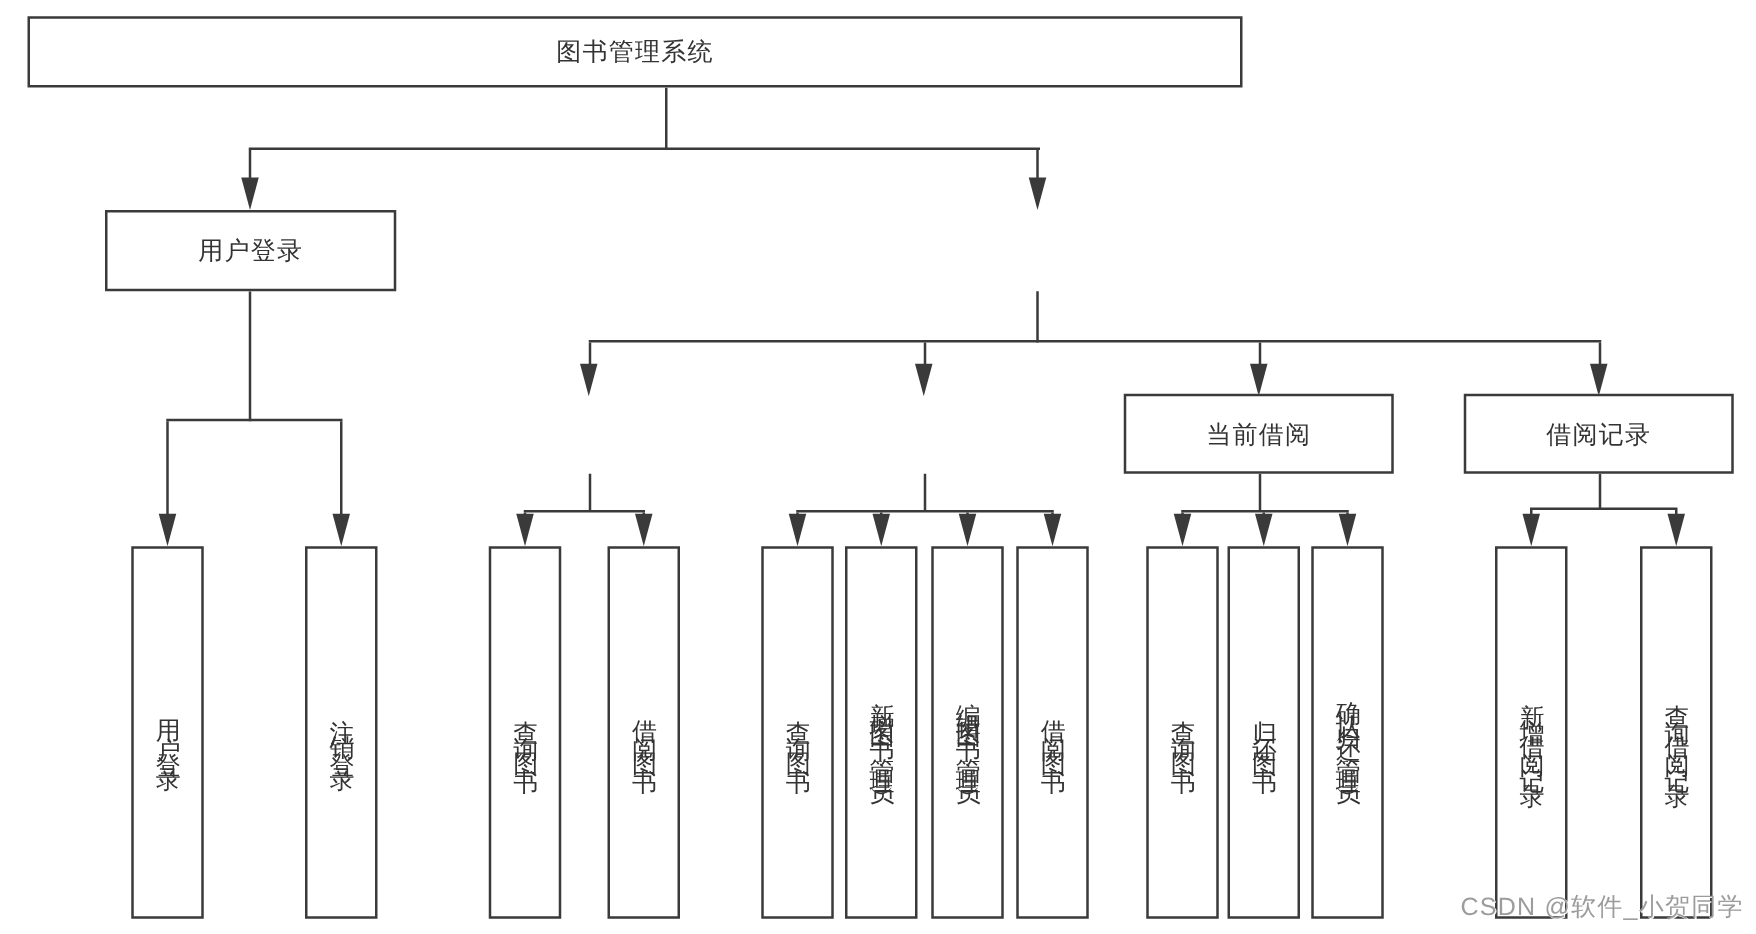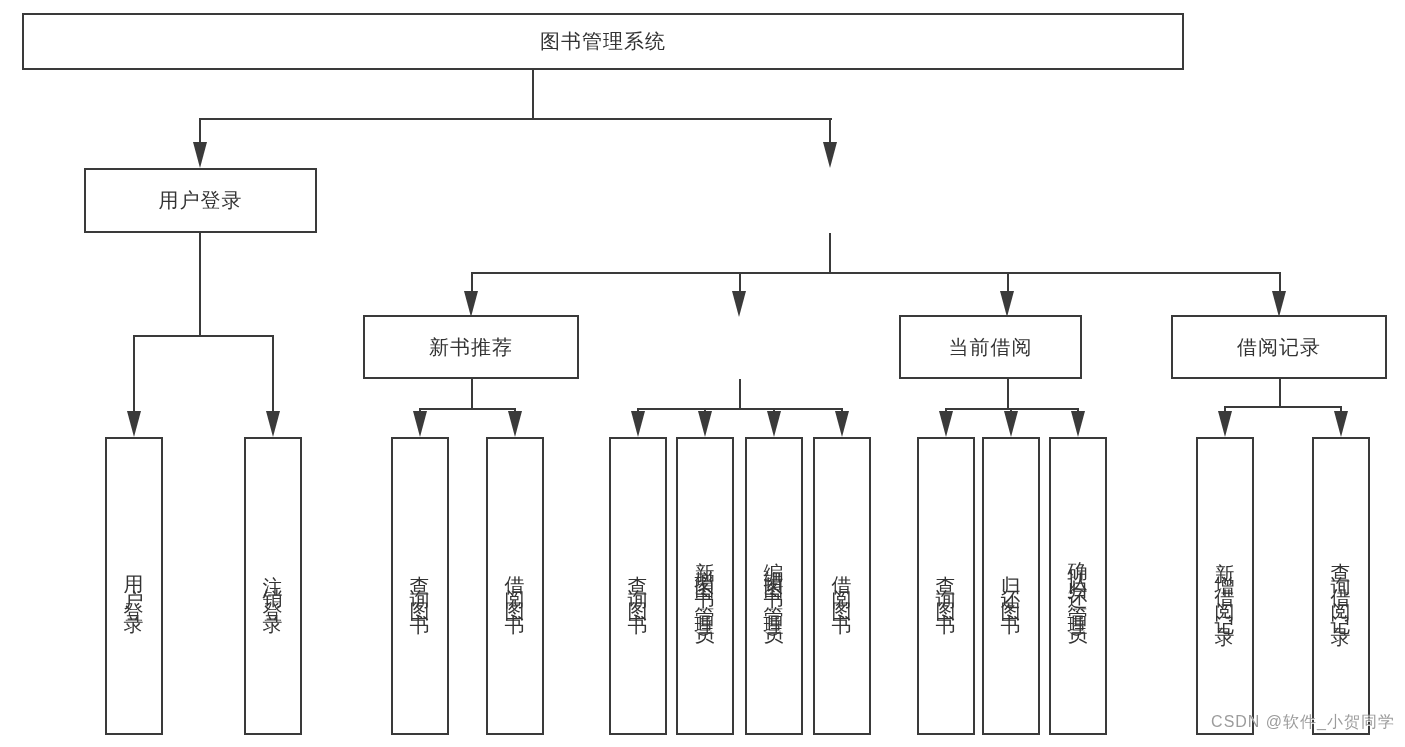--- a/index.html
+++ b/index.html
@@ -25,21 +25,21 @@
   .vline, .hline { position:absolute; background:#3a3a3a; z-index:1; }
   .vline { width:2px; }
   .hline { height:2px; }
   .arrow {
     position:absolute; width:0; height:0; z-index:1;
     border-left:7px solid transparent; border-right:7px solid transparent;
     border-top:26px solid #3a3a3a;
   }
   .watermark {
     position:absolute; right:10px; top:712px; z-index:3;
-    font-size:16px; color:#9c9c9c; letter-spacing:1px;
+    font-size:20px; color:#9c9c9c; letter-spacing:1px;
     text-shadow:1px 1px 0 rgba(255,255,255,0.95);
   }
 </style>
 </head>
 <body>
 
 <div class="canvas">
 
   <div class="vline" style="left:532px;top:70px;height:50px;"></div>
   <div class="hline" style="left:199px;top:118px;width:633px;"></div>
@@ -93,32 +93,29 @@
   <div class="vline" style="left:1077px;top:410px;height:8px;"></div>
   <div class="arrow" style="left:1071px;top:411px;"></div>
 
   <div class="vline" style="left:1279px;top:379px;height:28px;"></div>
   <div class="hline" style="left:1224px;top:406px;width:118px;"></div>
   <div class="vline" style="left:1224px;top:408px;height:10px;"></div>
   <div class="arrow" style="left:1218px;top:411px;"></div>
   <div class="vline" style="left:1340px;top:408px;height:10px;"></div>
   <div class="arrow" style="left:1334px;top:411px;"></div>
 
-  <div class="box hbox root" style="left:22px;top:13px;width:1162px;height:57px;">
+  <div class="box hbox root" style="left:22px;top:13px;width:972px;height:57px;">
     <span>图书管理系统</span>
   </div>
 
   <div class="box hbox" style="left:84px;top:168px;width:233px;height:65px;">
     <span>用户登录</span>
   </div>
 
-  <div class="box hbox" style="left:363px;top:315px;width:216px;height:64px;">
-    <span>新书推荐</span>
-  </div>
-  <div class="box hbox" style="left:899px;top:315px;width:183px;height:64px;font-family:Liberation Serif, serif;">
+  <div class="box hbox" style="left:899px;top:315px;width:216px;height:64px;font-family:Liberation Serif, serif;">
     <span>当前借阅</span>
   </div>
   <div class="box hbox" style="left:1171px;top:315px;width:216px;height:64px;">
     <span>借阅记录</span>
   </div>
 
   <div class="box vbox" style="left:105px;top:437px;width:58px;height:298px;">
     <span class="vtext">用户登录</span>
   </div>
   <div class="box vbox" style="left:244px;top:437px;width:58px;height:298px;">

